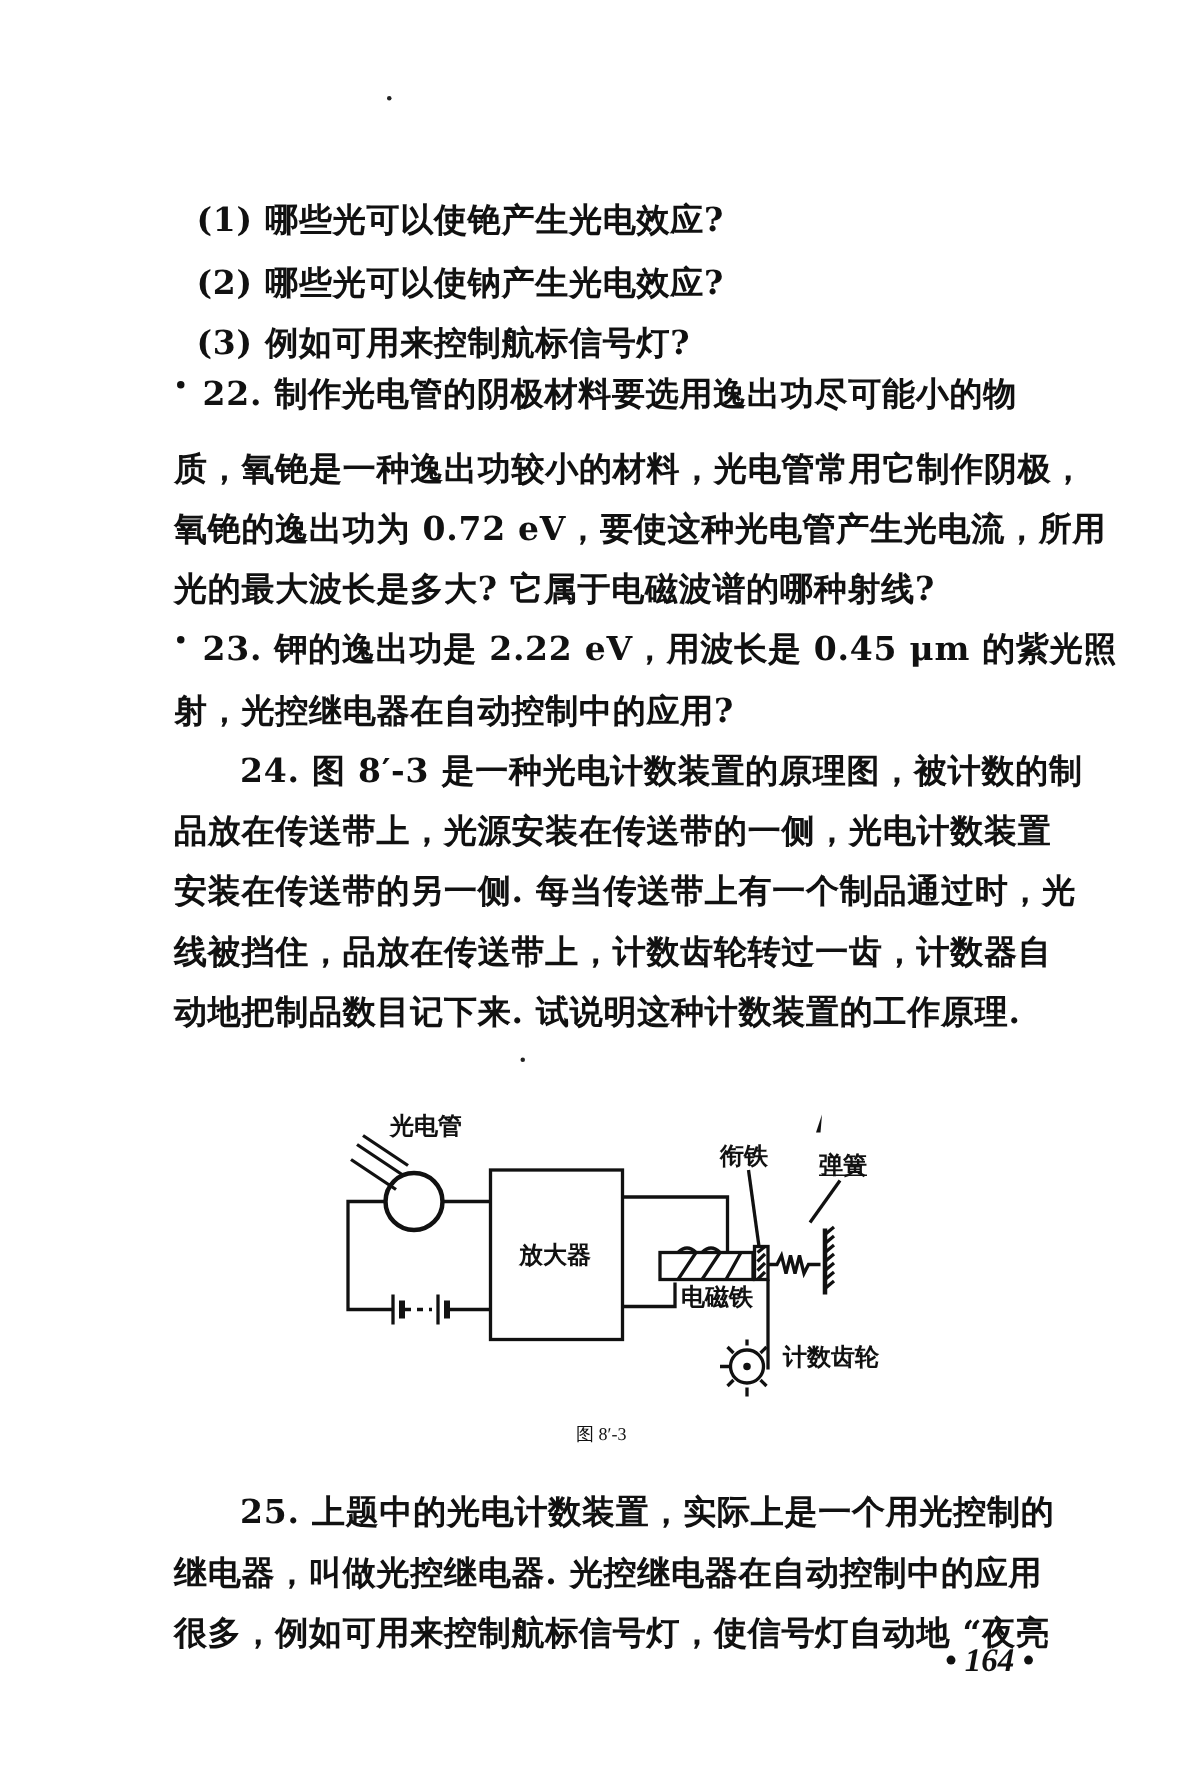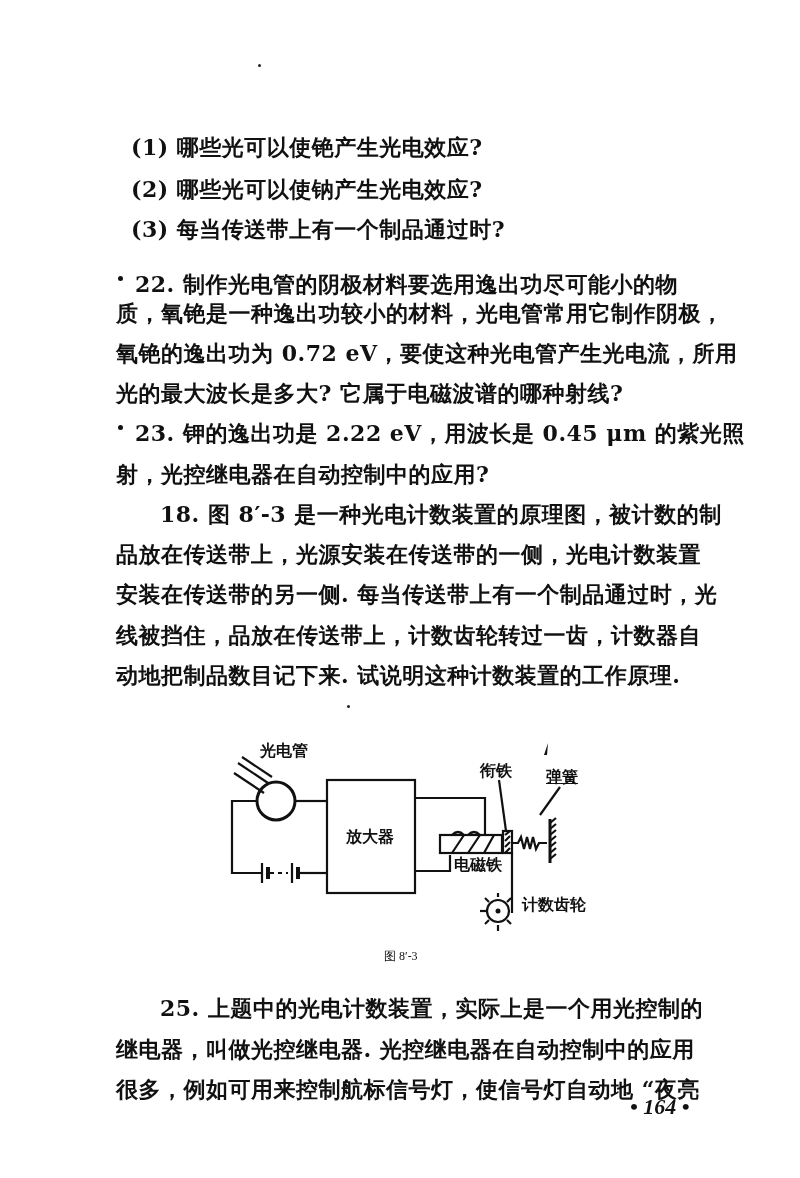--- a/index.html
+++ b/index.html
@@ -92,39 +92,39 @@
   <div class="line sub" style="top:134px;">
     <span>(1)</span>
     <span>哪些光可以使铯产生光电效应?</span>
   </div>
   <div class="line sub" style="top:176px;">
     <span>(2)</span>
     <span>哪些光可以使钠产生光电效应?</span>
   </div>
   <div class="line sub" style="top:216px;">
     <span>(3)</span>
-    <span>每当传送带上有一个制品通过时?</span>
-  </div>
-
-  <div class="line para-first" style="top:271px;">
+    <span>例如可用来控制航标信号灯?</span>
+  </div>
+
+  <div class="line para-first" style="top:250px;">
     <span class="bullet-dot"></span><span>22.</span>
     <span>制作光电管的阴极材料要选用逸出功尽可能小的物</span>
   </div>
   <div class="line para" style="top:300px;">质，氧铯是一种逸出功较小的材料，光电管常用它制作阴极，</div>
   <div class="line para" style="top:340px;">氧铯的逸出功为 0.72 eV，要使这种光电管产生光电流，所用</div>
   <div class="line para" style="top:380px;">光的最大波长是多大? 它属于电磁波谱的哪种射线?</div>
 
   <div class="line para-first" style="top:420px;">
     <span class="bullet-dot"></span><span>23.</span>
     <span>钾的逸出功是 2.22 eV，用波长是 0.45 μm 的紫光照</span>
   </div>
   <div class="line para" style="top:461px;">射，光控继电器在自动控制中的应用?</div>
 
   <div class="line indent" style="top:501px;">
-    <span>18.</span>
+    <span>24.</span>
     <span>图 8′-3 是一种光电计数装置的原理图，被计数的制</span>
   </div>
   <div class="line para" style="top:581px;">安装在传送带的另一侧. 每当传送带上有一个制品通过时，光</div>
   <div class="line para" style="top:541px;">品放在传送带上，光源安装在传送带的一侧，光电计数装置</div>
   <div class="line para" style="top:622px;">线被挡住，品放在传送带上，计数齿轮转过一齿，计数器自</div>
   <div class="line para" style="top:662px;">动地把制品数目记下来. 试说明这种计数装置的工作原理.</div>
 
   <div class="speck" style="left:347px;top:705px;"></div>
 
   <div class="figure">

